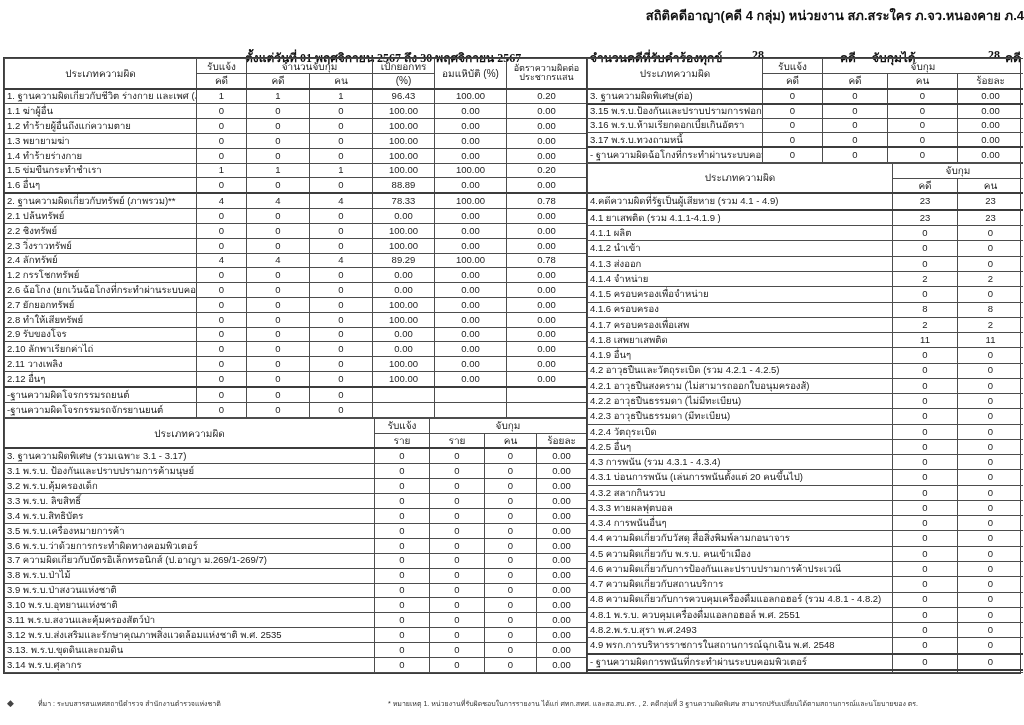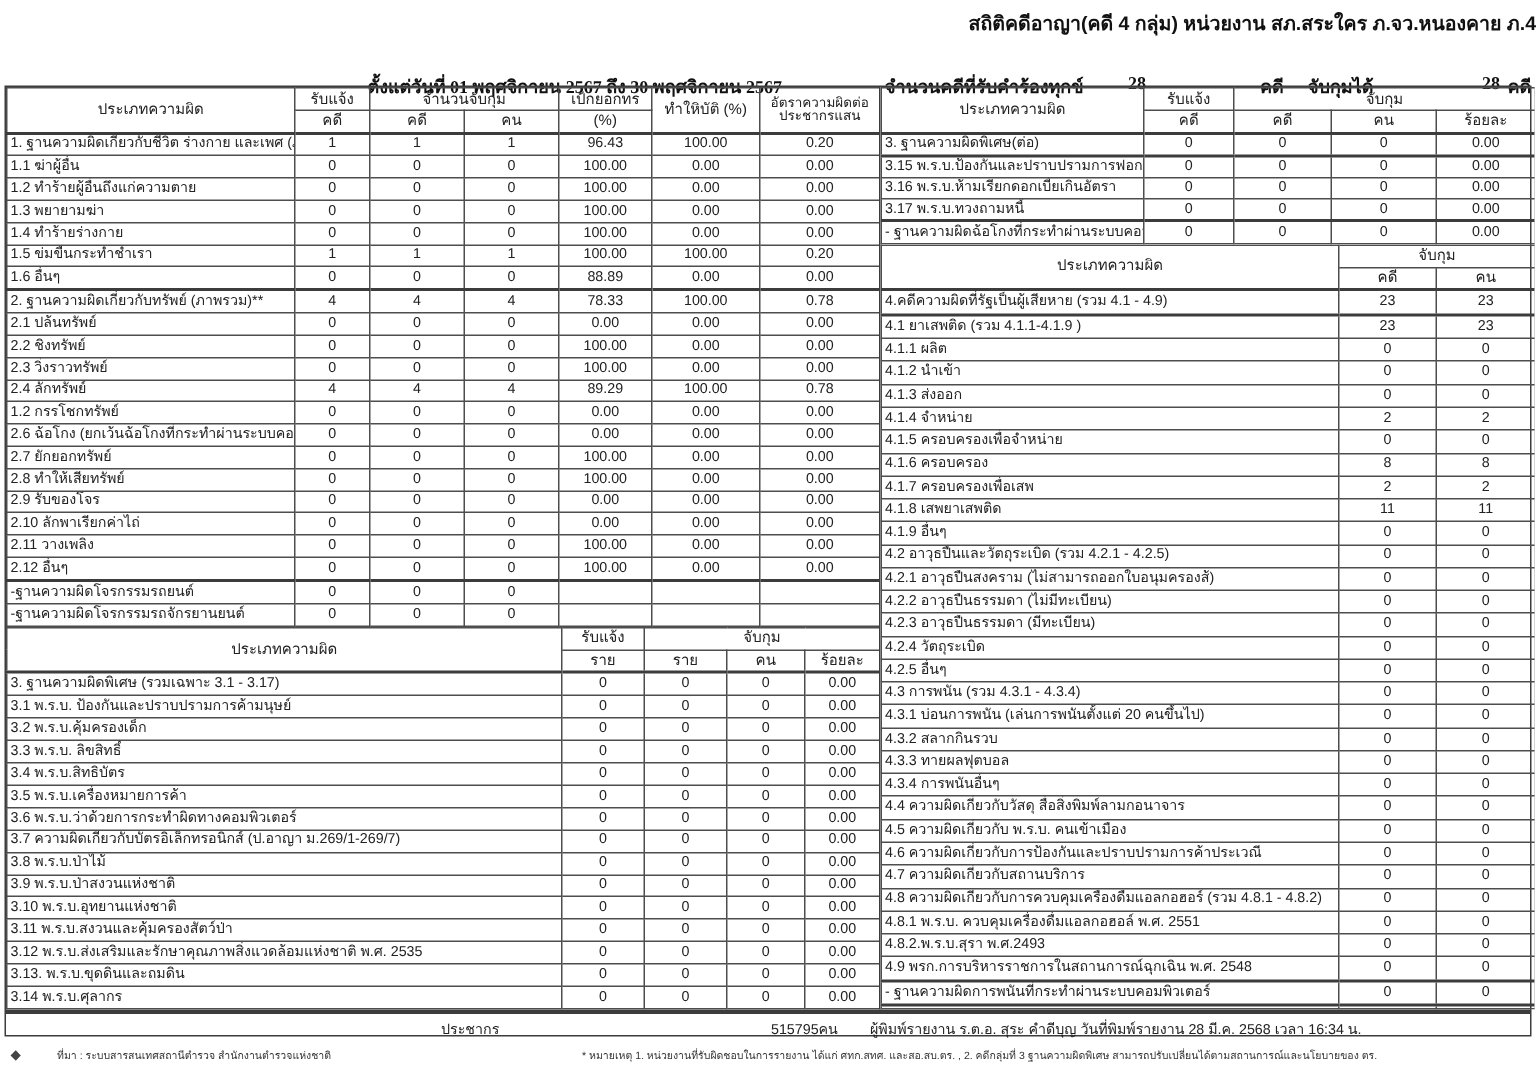--- a/index.html
+++ b/index.html
@@ -69,21 +69,21 @@
             <col style="width:62px">
               <col style="width:72px">
               <col style="width:80px">
           </colgroup>
           <thead>
             <tr>
               <th rowspan="2">ประเภทความผิด</th>
               <th>รับแจ้ง</th>
               <th colspan="2">จำนวนจับกุม</th>
               <th>เป้กยอกทร</th>
-              <th rowspan="2">ทำใหิบัติ (%)</th>
+              <th rowspan="2">อมแหิบัติ (%)</th>
               <th rowspan="2" class="rate-h">อัตราความผิดต่อประชากรแสน</th>
             </tr>
             <tr>
               <th>คดี</th>
               <th>คดี</th>
               <th>คน</th>
               <th>(%)</th>
             </tr>
           </thead>
           <tbody>
@@ -661,25 +661,20 @@
                 <td class="num"></td>
                 <td class="num"></td>
               </tr>
             </tbody>
         </table>
       </div>
     </div>
 
   </div>
 
-  <div class="footerbar">
-    <span class="f-pop">ประชากร</span>
-    <span class="f-popval">515795คน</span>
-    <span class="f-print">ผู้พิมพ์รายงาน ร.ต.อ. สุระ คำดีบุญ วันที่พิมพ์รายงาน 28 มี.ค. 2568  เวลา 16:34 น.</span>
-  </div>
 
   <div class="notes">
     <span class="n-icon">◆</span>
     <span class="n-src">ที่มา : ระบบสารสนเทศสถานีตำรวจ  สำนักงานตำรวจแห่งชาติ</span>
     <span class="n-note">* หมายเหตุ  1. หน่วยงานที่รับผิดชอบในการรายงาน ได้แก่ ศทก.สทศ. และสอ.สบ.ตร. , 2. คดีกลุ่มที่ 3 ฐานความผิดพิเศษ สามารถปรับเปลี่ยนได้ตามสถานการณ์และนโยบายของ ตร.</span>
   </div>
 
 </div>
 
 </body></html>

